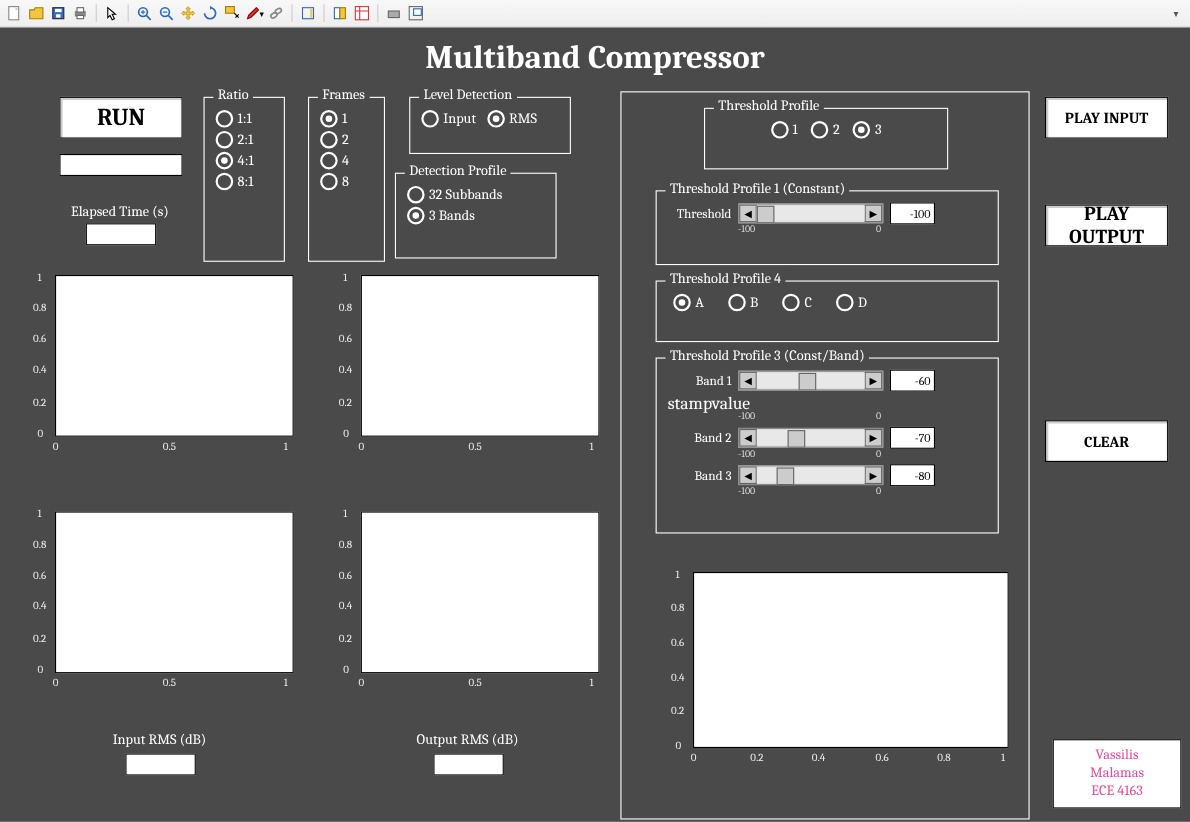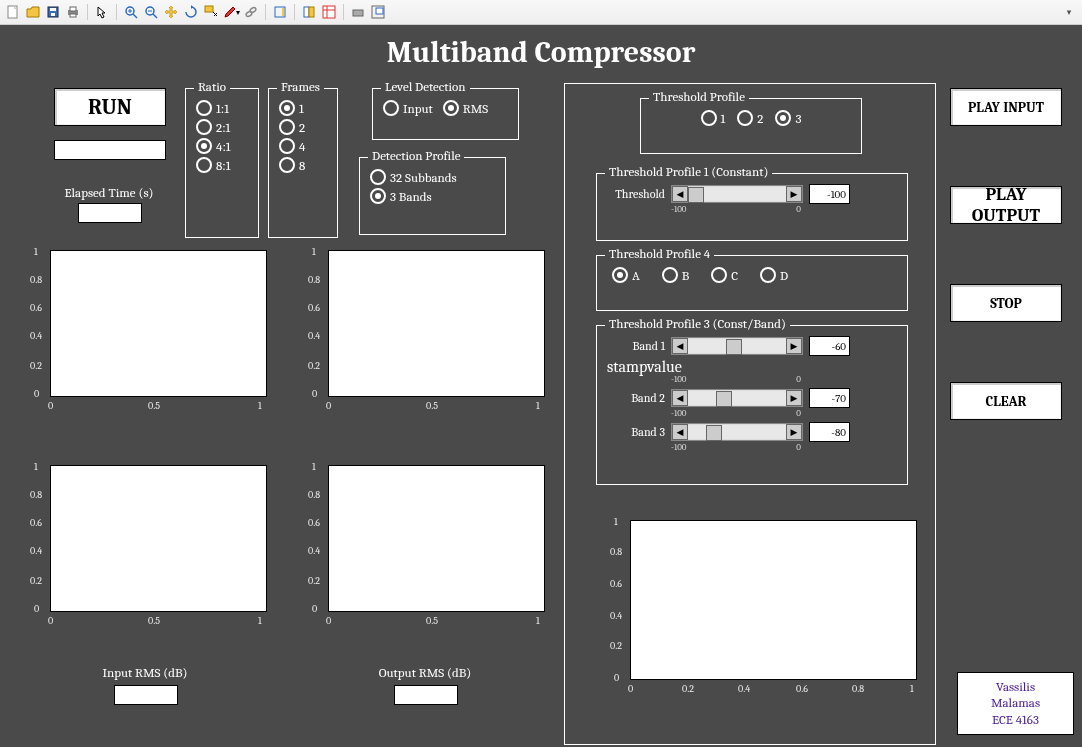--- a/index.html
+++ b/index.html
@@ -194,21 +194,21 @@
     width: 130px;
     font-size: 9px;
     margin-left: 64px;
     margin-top: -2px;
     margin-bottom: 4px;
     color: #ddd;
   }
   .credit {
     position: absolute;
     background: #fff;
-    color: #4c1d95;
+    color: #ec4899;
     border: 1px solid #000;
     font-size: 13px;
     text-align: center;
     padding: 6px 10px;
     line-height: 1.25;
   }
   .inline-radios {
     display: flex;
     gap: 12px;
     justify-content: center;
@@ -353,21 +353,21 @@
     <div class="radio-row">
         <span class="radio sel"></span>
         <span>4:1</span>
       </div>
     <div class="radio-row">
         <span class="radio"></span>
         <span>8:1</span>
       </div>
   </div>
 
-  <div class="fieldset" style="left:268px;top:63px;width:48px;height:130px">
+  <div class="fieldset" style="left:280px;top:63px;width:48px;height:130px">
     <div class="legend">Frames</div>
     <div class="radio-row">
         <span class="radio sel"></span>
         <span>1</span>
       </div>
     <div class="radio-row">
         <span class="radio"></span>
         <span>2</span>
       </div>
     <div class="radio-row">
@@ -514,21 +514,20 @@
       <div class="slider-val">-80</div>
     </div>
     <div class="slider-scale">
         <span>-100</span>
         <span>0</span>
       </div>
   </div>
 
   <div class="btn" style="left:950px;top:63px;width:110px;height:36px;font-size:14px">PLAY INPUT</div>
   <div class="btn" style="left:950px;top:161px;width:110px;height:36px;font-size:18px">PLAY OUTPUT</div>
-  <div class="btn" style="left:950px;top:259px;width:110px;height:36px;font-size:14px">STOP</div>
   <div class="btn" style="left:950px;top:357px;width:110px;height:36px;font-size:14px">CLEAR</div>
 
   <div class="plot" style="left:30px;top:225px;width:240px;height:180px">
     <div class="plotarea" style="left:20px;top:0;width:215px;height:145px"></div>
     <div class="tick" style="left:4px;top:138px">0</div>
     <div class="tick" style="left:0px;top:110px">0.2</div>
     <div class="tick" style="left:0px;top:80px">0.4</div>
     <div class="tick" style="left:0px;top:52px">0.6</div>
     <div class="tick" style="left:0px;top:24px">0.8</div>
     <div class="tick" style="left:4px;top:-4px">1</div>

